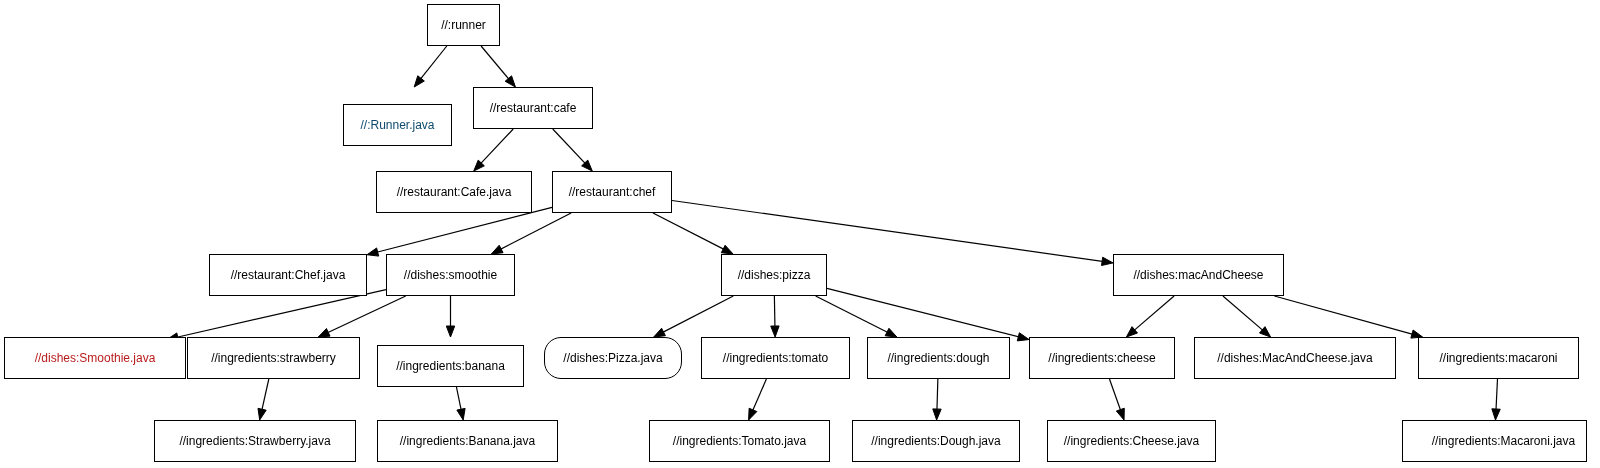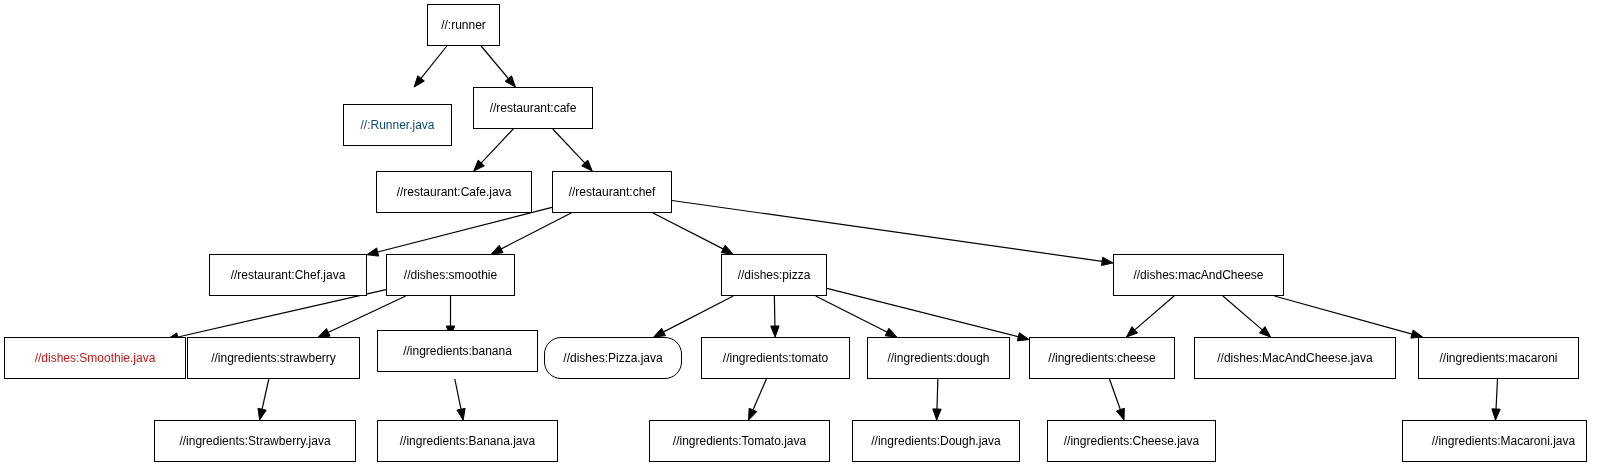--- a/index.html
+++ b/index.html
@@ -160,21 +160,21 @@
       <div class="node" style="left: 343px; top: 87px; width: 109px; height: 42px; background: rgb(255, 255, 255); border-color: rgb(0, 0, 0); color: #0c4a6e; margin-top: 17px;">//:Runner.java</div>
       <div class="node" style="left: 473px; top: 87px; width: 120px; height: 42px; background: rgb(255, 255, 255); border-color: rgb(0, 0, 0); color: rgb(0, 0, 0);">//restaurant:cafe</div>
       <div class="node" style="left: 376px; top: 171px; width: 156px; height: 42px; background: rgb(255, 255, 255); border-color: rgb(0, 0, 0); color: rgb(0, 0, 0);">//restaurant:Cafe.java</div>
       <div class="node" style="left: 552px; top: 171px; width: 120px; height: 42px; background: rgb(255, 255, 255); border-color: rgb(0, 0, 0); color: rgb(0, 0, 0);">//restaurant:chef</div>
       <div class="node" style="left: 209px; top: 254px; width: 158px; height: 42px; background: rgb(255, 255, 255); border-color: rgb(0, 0, 0); color: rgb(0, 0, 0);">//restaurant:Chef.java</div>
       <div class="node" style="left: 386px; top: 254px; width: 129px; height: 42px; background: rgb(255, 255, 255); border-color: rgb(0, 0, 0); color: rgb(0, 0, 0);">//dishes:smoothie</div>
       <div class="node" style="left: 721px; top: 254px; width: 106px; height: 42px; background: rgb(255, 255, 255); border-color: rgb(0, 0, 0); color: rgb(0, 0, 0);">//dishes:pizza</div>
       <div class="node" style="left: 1113px; top: 254px; width: 171px; height: 42px; background: rgb(255, 255, 255); border-color: rgb(0, 0, 0); color: rgb(0, 0, 0);">//dishes:macAndCheese</div>
       <div class="node" style="left: 4px; top: 337px; width: 182px; height: 42px; background: rgb(255, 255, 255); border-color: rgb(0, 0, 0); color: #b91c1c;">//dishes:Smoothie.java</div>
       <div class="node" style="left: 187px; top: 337px; width: 173px; height: 42px; background: rgb(255, 255, 255); border-color: rgb(0, 0, 0); color: rgb(0, 0, 0);">//ingredients:strawberry</div>
-      <div class="node" style="left: 377px; top: 330px; width: 161px; height: 42px; background: rgb(255, 255, 255); border-color: rgb(0, 0, 0); color: rgb(0, 0, 0);">//ingredients:banana</div>
+      <div class="node" style="left: 377px; top: 345px; width: 147px; height: 42px; background: rgb(255, 255, 255); border-color: rgb(0, 0, 0); color: rgb(0, 0, 0);">//ingredients:banana</div>
       <div class="node" style="left: 544px; top: 337px; width: 138px; height: 42px; background: rgb(255, 255, 255); border-color: rgb(0, 0, 0); color: rgb(0, 0, 0); border-radius: 17px;">//dishes:Pizza.java</div>
       <div class="node" style="left: 701px; top: 337px; width: 149px; height: 42px; background: rgb(255, 255, 255); border-color: rgb(0, 0, 0); color: rgb(0, 0, 0); text-align: right;">//ingredients:tomato</div>
       <div class="node" style="left: 867px; top: 337px; width: 143px; height: 42px; background: rgb(255, 255, 255); border-color: rgb(0, 0, 0); color: rgb(0, 0, 0);">//ingredients:dough</div>
       <div class="node" style="left: 1029px; top: 337px; width: 146px; height: 42px; background: rgb(255, 255, 255); border-color: rgb(0, 0, 0); color: rgb(0, 0, 0);">//ingredients:cheese</div>
       <div class="node" style="left: 1194px; top: 337px; width: 202px; height: 42px; background: rgb(255, 255, 255); border-color: rgb(0, 0, 0); color: rgb(0, 0, 0);">//dishes:MacAndCheese.java</div>
       <div class="node" style="left: 1418px; top: 337px; width: 161px; height: 42px; background: rgb(255, 255, 255); border-color: rgb(0, 0, 0); color: rgb(0, 0, 0);">//ingredients:macaroni</div>
       <div class="node" style="left: 154px; top: 420px; width: 202px; height: 42px; background: rgb(255, 255, 255); border-color: rgb(0, 0, 0); color: rgb(0, 0, 0);">//ingredients:Strawberry.java</div>
       <div class="node" style="left: 649px; top: 420px; width: 181px; height: 42px; background: rgb(255, 255, 255); border-color: rgb(0, 0, 0); color: rgb(0, 0, 0);">//ingredients:Tomato.java</div>
       <div class="node" style="left: 377px; top: 420px; width: 181px; height: 42px; background: rgb(255, 255, 255); border-color: rgb(0, 0, 0); color: rgb(0, 0, 0);">//ingredients:Banana.java</div>
       <div class="node" style="left: 852px; top: 420px; width: 168px; height: 42px; background: rgb(255, 255, 255); border-color: rgb(0, 0, 0); color: rgb(0, 0, 0);">//ingredients:Dough.java</div>

